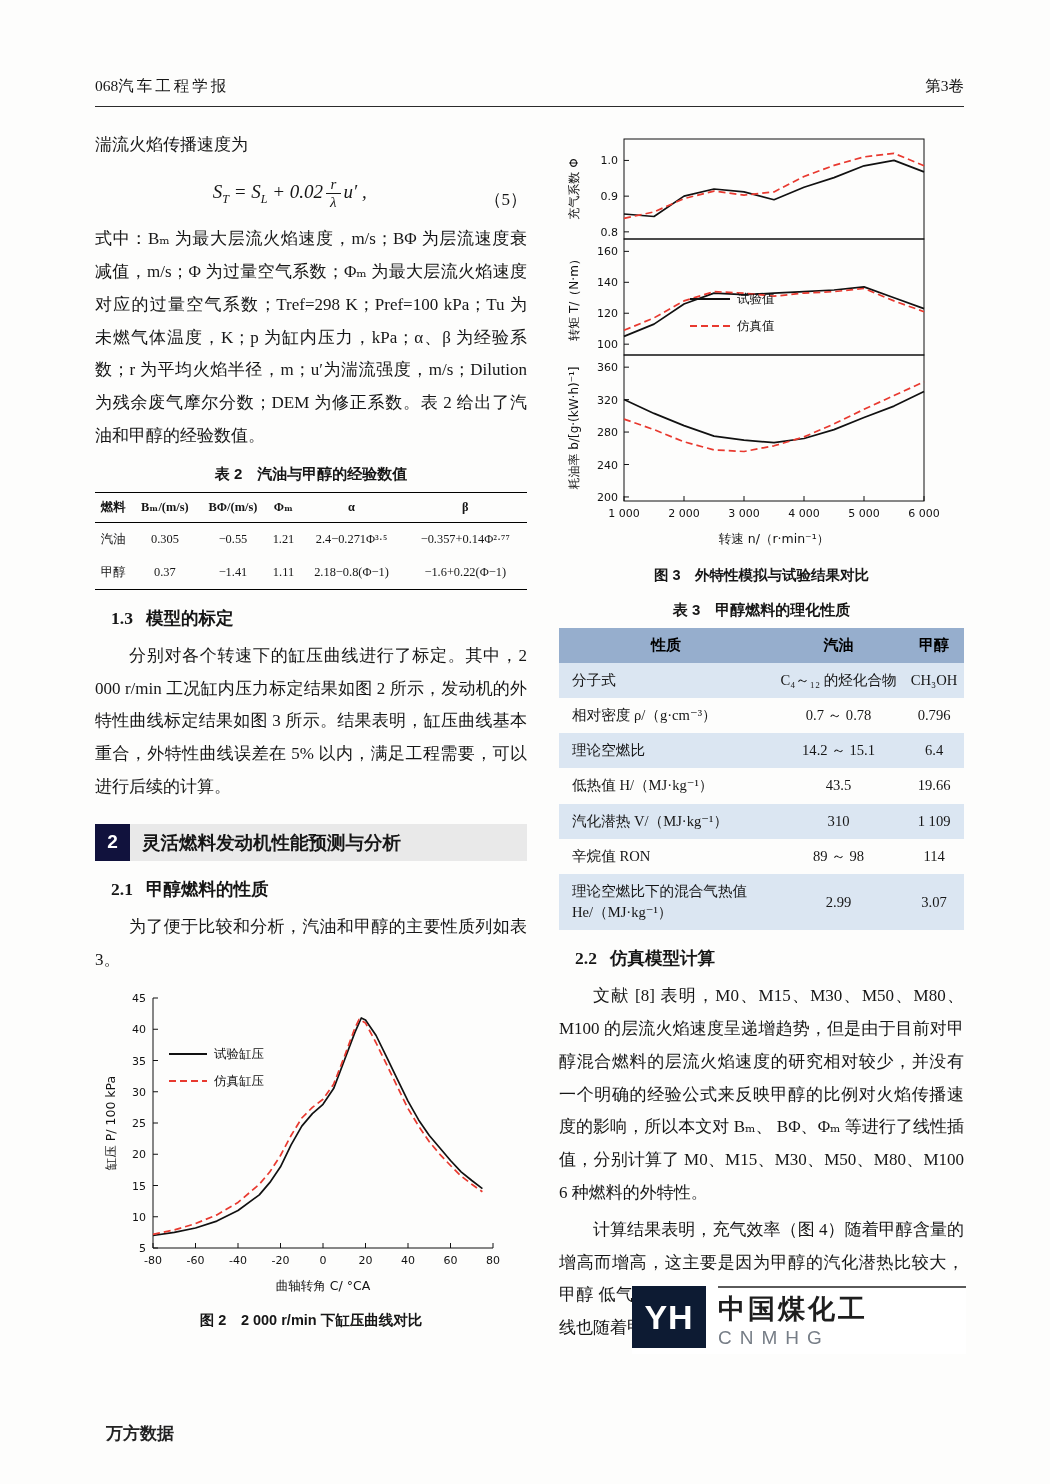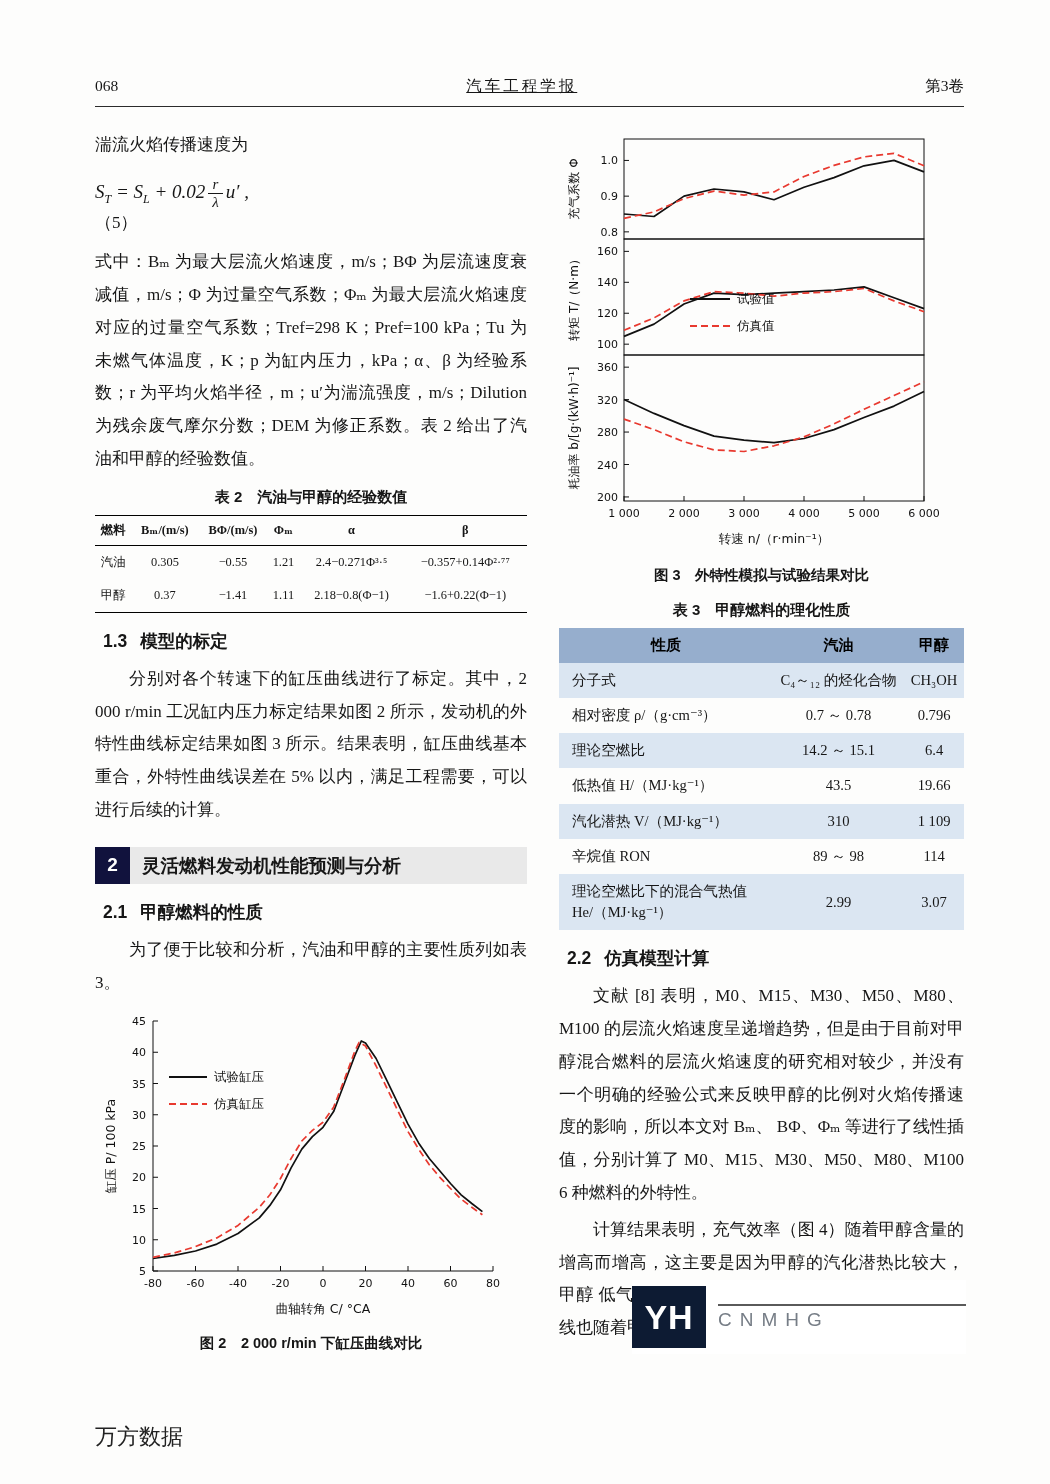--- a/index.html
+++ b/index.html
@@ -1,40 +1,40 @@
 <!DOCTYPE html>
 <html><head>
 <meta charset="utf-8">
 <style>
   html,body{margin:0;padding:0;background:#9a9a9a;}
   .page{width:1050px;height:1484px;background:#fdfdfc;position:relative;overflow:hidden;
         box-sizing:border-box;padding:76px 86px 0 95px;color:#161616;
         font-family:"Liberation Serif","DejaVu Serif",serif;}
   
   .pg-header{display:flex;align-items:baseline;font-size:15.5px;padding-bottom:9px;border-bottom:1.3px solid #2b2b2b;}
-  .pg-header .hcenter{flex:1;text-align:center;letter-spacing:3px;text-decoration:underline;}
+  .pg-header .hcenter{flex:1;text-align:left;letter-spacing:3px;}
   
   .cols{display:flex;gap:32px;margin-top:22px;}
   .col-l{width:432px;flex:none;}
   .col-r{flex:1;min-width:0;}
   
   .body{font-size:17px;line-height:1.93;text-align:justify;margin:0 0 4px;}
   .indent{text-indent:2em;}
   
-  .eqrow{display:flex;align-items:flex-start;margin:14px 0 12px;flex-direction:column;}
+  .eqrow{display:flex;align-items:flex-end;margin:14px 0 12px;}
   .eq{flex:1;text-align:center;font-style:italic;font-size:19px;}
   .eq sub{font-size:12px;font-style:italic;}
   .frac{display:inline-flex;flex-direction:column;vertical-align:middle;text-align:center;margin:0 3px;line-height:1.15;font-size:15px;}
   .fnum{border-bottom:1.2px solid #161616;padding:0 4px;}
   .fden{padding:0 4px;}
   .eqno{font-style:normal;font-size:17px;}
   
   .tcap, figcaption, .subhead, .sec2bar{font-family:"Liberation Sans","DejaVu Sans",sans-serif;}
   .tcap{text-align:center;font-weight:bold;font-size:15px;margin:12px 0 8px;}
-  .subhead{font-weight:bold;font-size:17.5px;margin:16px 8px 10px;display:flex;gap:13px;align-items:baseline;}
+  .subhead{font-weight:bold;font-size:17.5px;margin:16px 16px 10px;display:flex;gap:13px;align-items:baseline;font-family:Liberation Serif, serif;}
   .sec2bar{display:flex;align-items:center;background:#e9e9e9;margin:20px 0 12px;height:37px;}
   .sec2num{width:35px;height:37px;background:#11123d;color:#fff;display:flex;align-items:center;justify-content:center;font-weight:bold;font-size:19px;margin-right:12px;flex:none;}
   .sec2title{font-weight:bold;font-size:18.5px;}
   
   .t2{width:100%;border-collapse:collapse;border-top:1.6px solid #000;border-bottom:1.6px solid #000;font-size:12.4px;}
   .t2 th{border-bottom:1px solid #000;padding:6px 1px;text-align:center;font-weight:bold;}
   .t2 td{padding:8px 1px;text-align:center;}
   
   .t3{width:100%;border-collapse:collapse;font-size:14.6px;}
   .t3 th{background:#96aecd;color:#000000;font-weight:bold;padding:8px 4px;font-size:15px;}
@@ -48,21 +48,21 @@
   .chartbox{display:inline-block;}
   
   .watermark{position:absolute;left:632px;top:1280px;width:334px;height:74px;background:#ffffff;
              display:flex;align-items:center;gap:12px;font-family:"Liberation Sans","DejaVu Sans",sans-serif;}
   .wm-logo{width:74px;height:62px;background:#0d1b33;color:#fff;display:flex;align-items:center;justify-content:center;
            font-weight:bold;font-size:34px;letter-spacing:1px;flex:none;}
   .wm-text{flex:1;border-top:2.5px solid #5a5a5a;padding-top:3px;}
   .wm-cn{font-size:27px;font-weight:bold;color:#1e1e1e;letter-spacing:3px;}
   .wm-en{font-size:19px;color:#767d86;letter-spacing:8px;}
   
-  .pg-footer{position:absolute;left:95px;top:1422px;font-size:22px;font-family:"Liberation Sans","DejaVu Sans",sans-serif;color:#222;}
+  .pg-footer{position:absolute;left:106px;top:1422px;font-size:17px;font-family:"Liberation Sans","DejaVu Sans",sans-serif;color:#222;font-weight:bold;}
 </style>
 </head>
 <body>
 
 <div class="page">
 
   <div class="pg-header">
     <span>068</span>
     <span class="hcenter">汽车工程学报</span>
     <span>第3卷</span>
@@ -302,18 +302,19 @@
         <span>仿真模型计算</span>
       </div>
       <p class="body indent">文献 [8] 表明，M0、M15、M30、M50、M80、M100 的层流火焰速度呈递增趋势，但是由于目前对甲醇混合燃料的层流火焰速度的研究相对较少，并没有一个明确的经验公式来反映甲醇的比例对火焰传播速度的影响，所以本文对 Bₘ、 BΦ、Φₘ 等进行了线性插值，分别计算了 M0、M15、M30、M50、M80、M100  6 种燃料的外特性。</p>
       <p class="body indent">计算结果表明，充气效率（图 4）随着甲醇含量的增高而增高，这主要是因为甲醇的汽化潜热比较大，甲醇 低气道温度，使发动机充气效率增大。而缸压曲线也随着甲醇比例</p>
     </div>
   </div>
 
   <div class="watermark">
     <div class="wm-logo">YH</div>
     <div class="wm-text">
+      <div class="wm-cn">中国煤化工</div>
       <div class="wm-en">CNMHG</div>
     </div>
   </div>
 
   <div class="pg-footer">万方数据</div>
 </div>
 
 </body></html>

